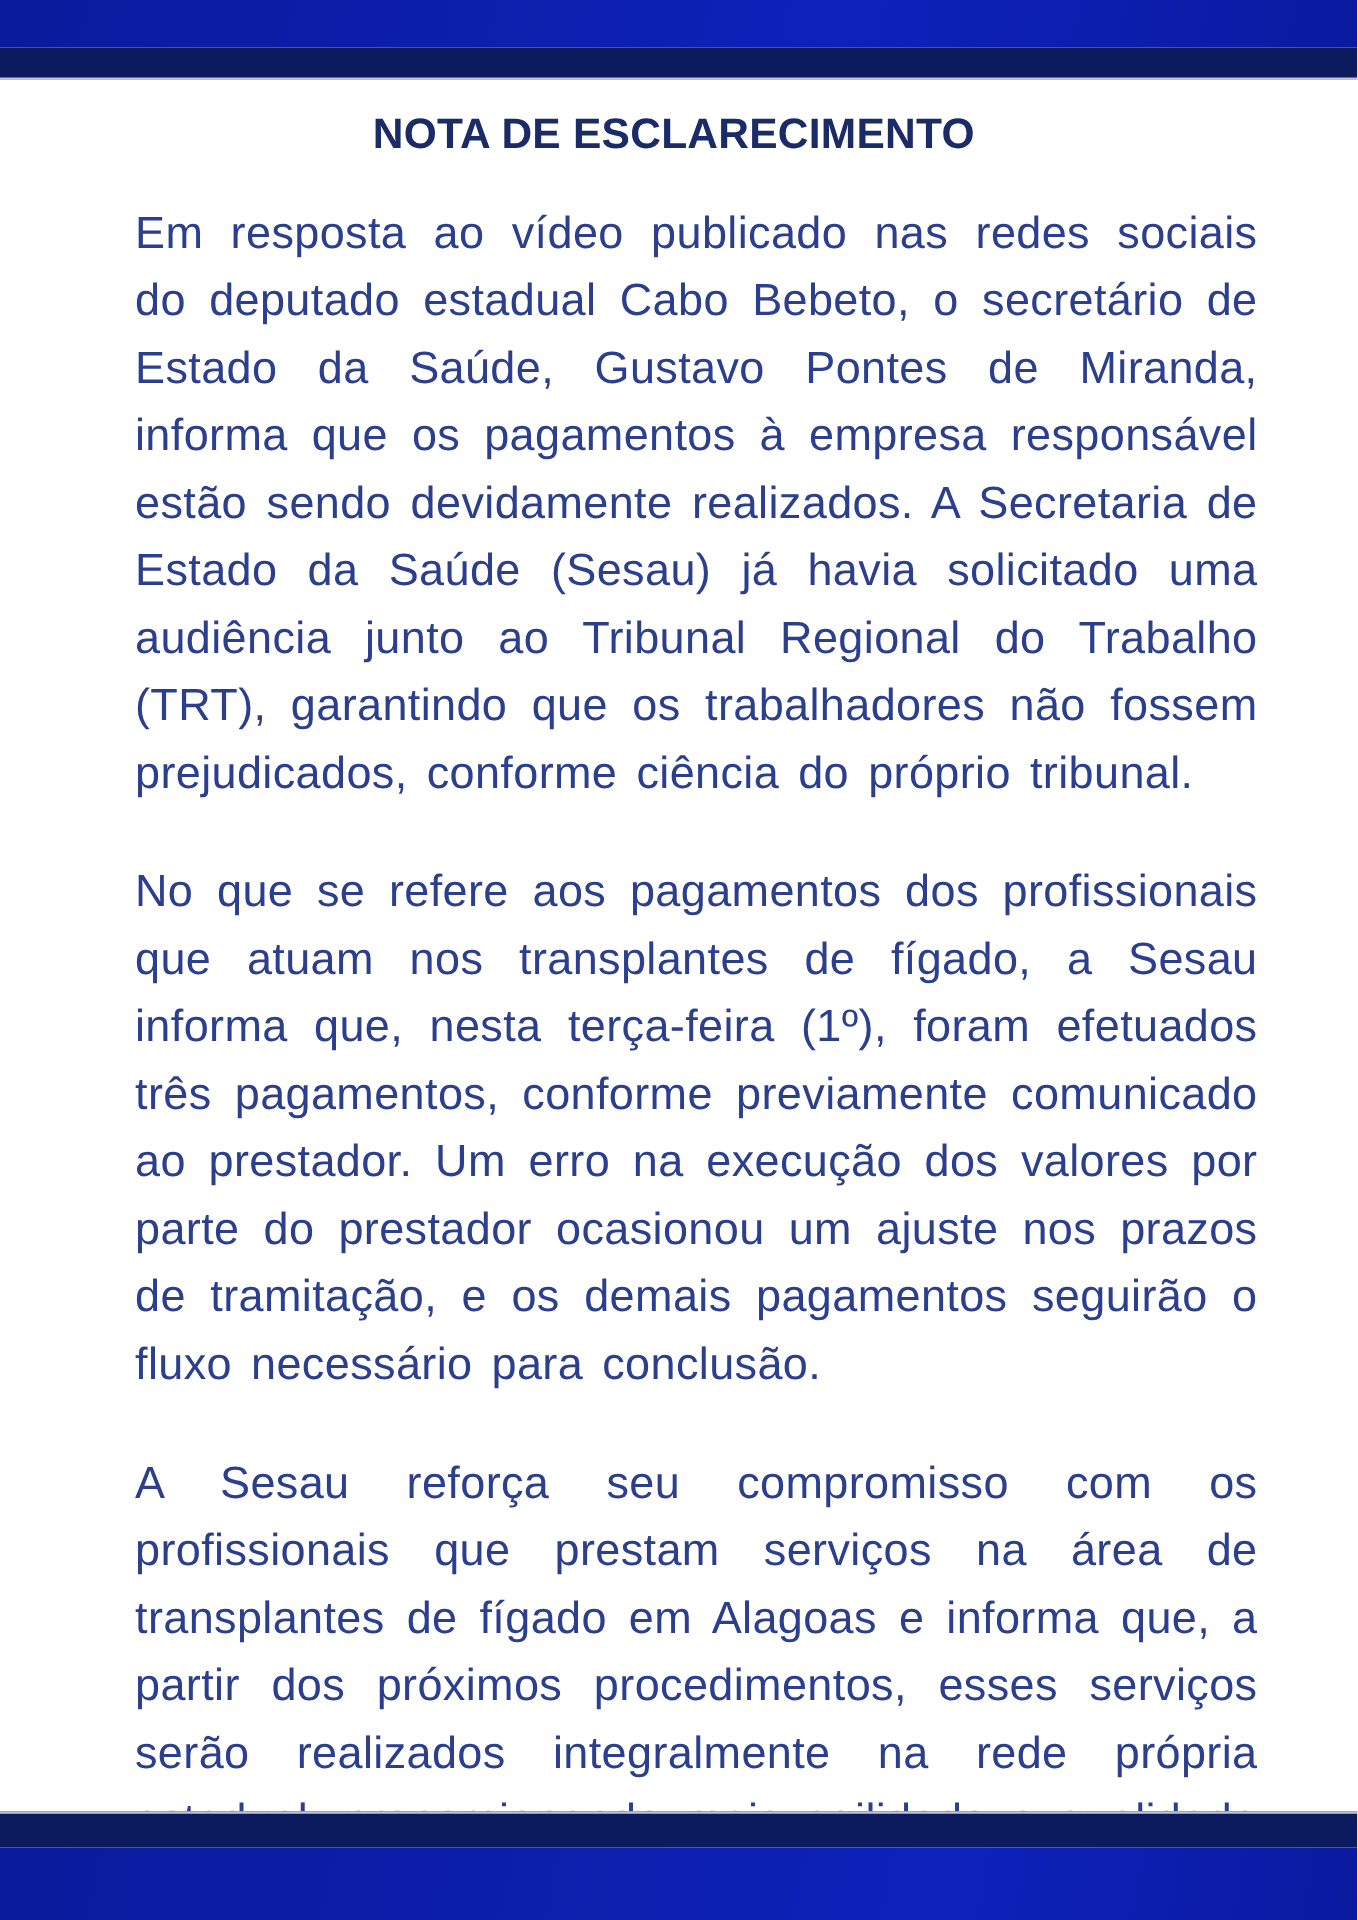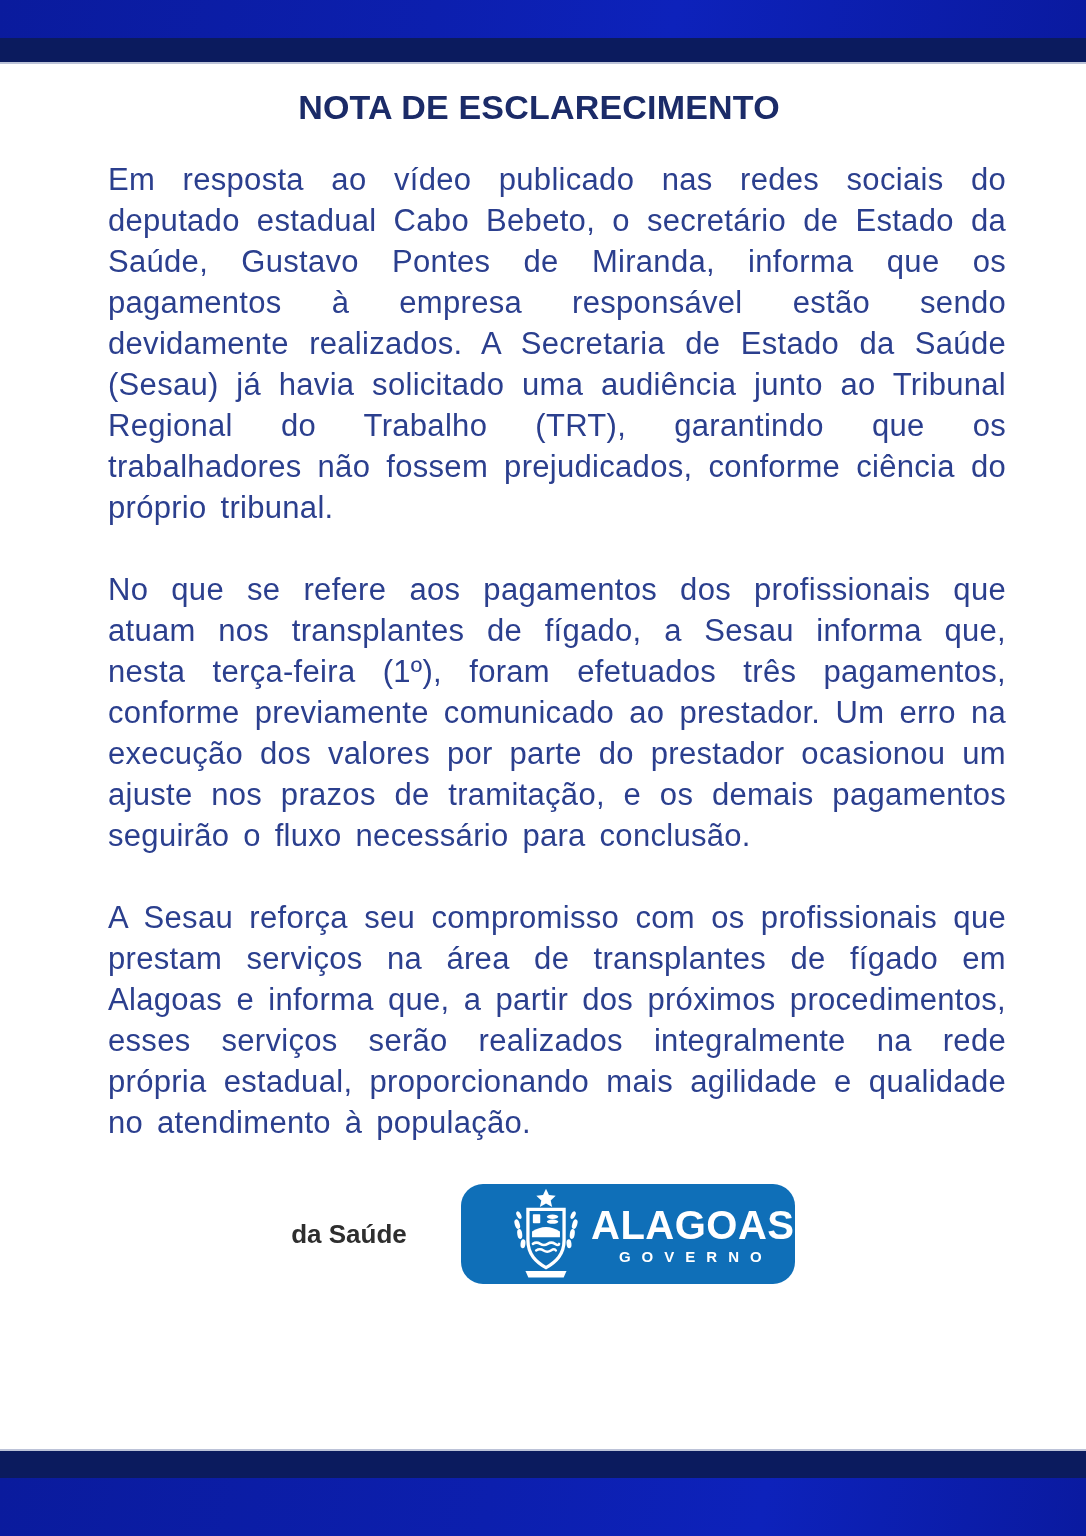--- a/index.html
+++ b/index.html
@@ -42,22 +42,22 @@
   h1.note-title {
     margin: 0 0 32px -36px;
     text-align: center;
     font-size: 34px;
     font-weight: 800;
     letter-spacing: 0.2px;
     color: var(--title-text, #1b2b68);
   }
   p.para {
     margin: 0 0 41px 0;
-    font-size: 31px;
-    line-height: 41px;
+    font-size: 36px;
+    line-height: 54px;
     letter-spacing: 0.3px;
     word-spacing: 5px;
     color: var(--body-text, #2b3f8e);
     text-align: justify;
   }
   p.para.indent-first { text-indent: 18px; margin-bottom: 0; }
 
   
   .footer {
     margin-top: 14px;

